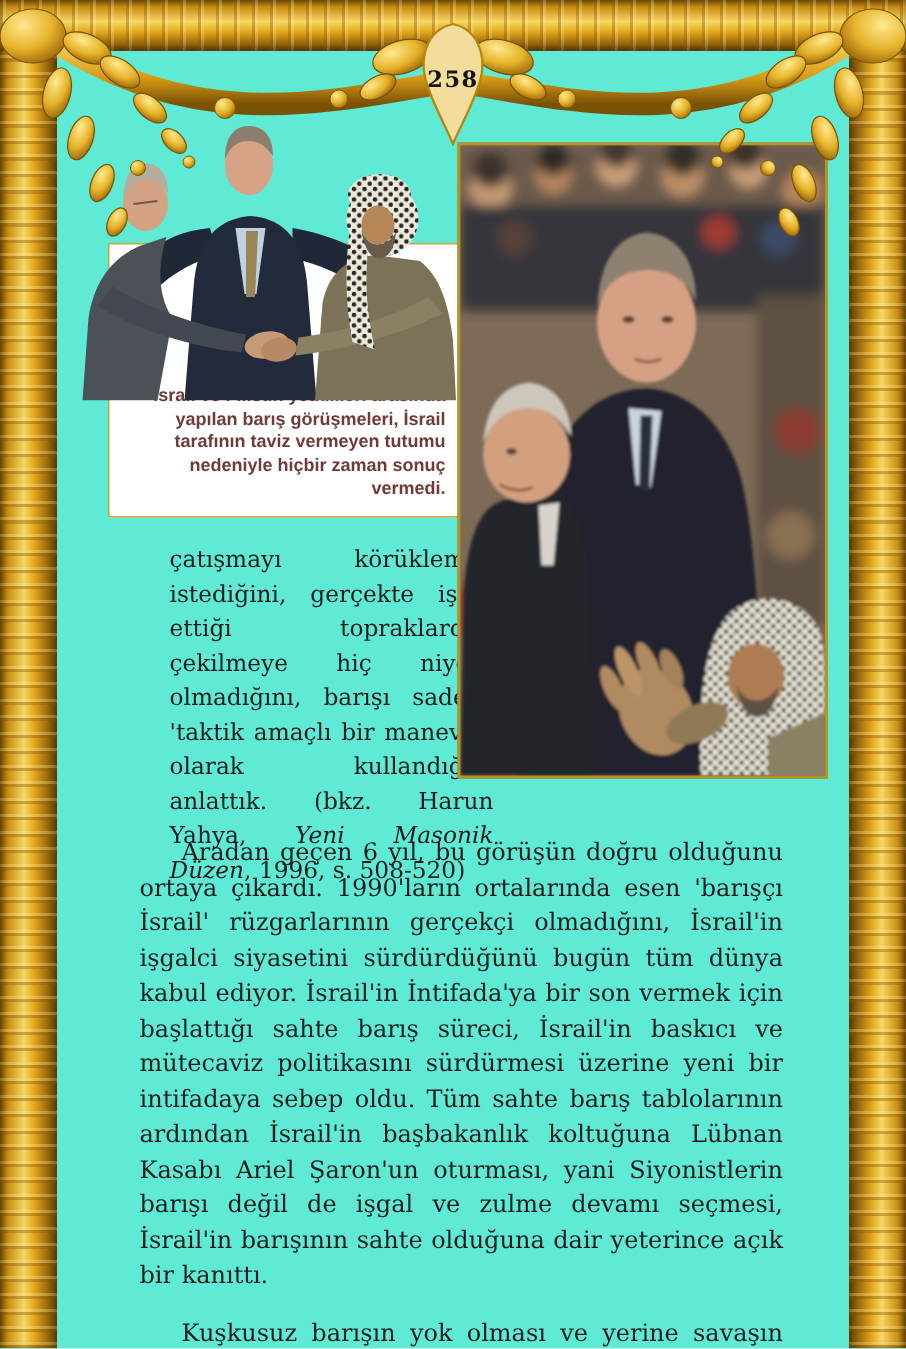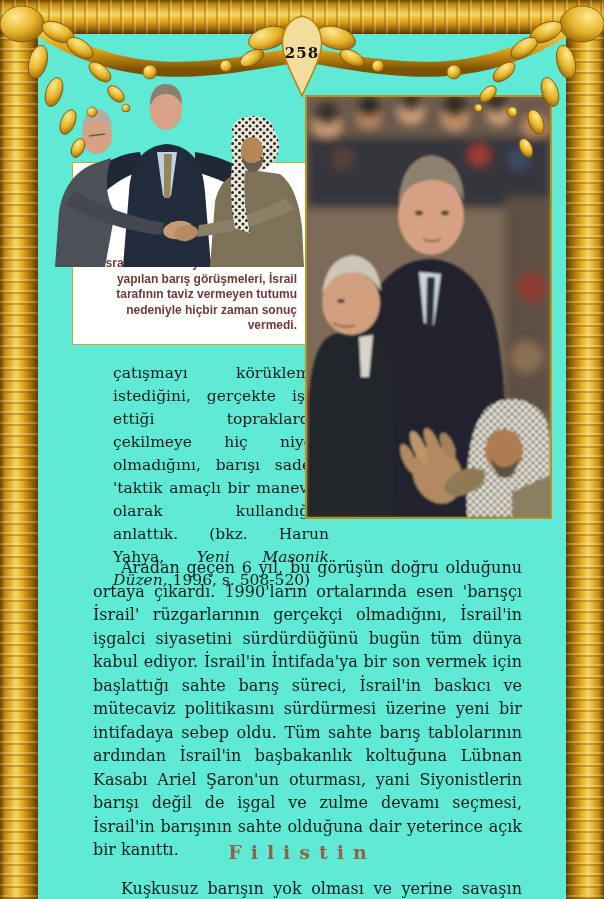--- a/index.html
+++ b/index.html
@@ -253,15 +253,14 @@
 
   <div class="col-text">
     <span>çatışmayı körüklemek istediğini, gerçekte işgal ettiği topraklardan çekilmeye hiç niyetli olmadığını, barışı sadece 'taktik amaçlı bir manevra' olarak kullandığını anlattık. (bkz. Harun Yahya, </span><i>Yeni Masonik Düzen</i><span>, 1996, s. 508-520)</span>
   </div>
 
   <div class="main-text">
     <p>Aradan geçen 6 yıl, bu görüşün doğru olduğunu ortaya çıkardı. 1990'ların ortalarında esen 'barışçı İsrail' rüzgarlarının gerçekçi olmadığını, İsrail'in işgalci siyasetini sürdürdüğünü bugün tüm dünya kabul ediyor. İsrail'in İntifada'ya bir son vermek için başlattığı sahte barış süreci, İsrail'in baskıcı ve mütecaviz politikasını sürdürmesi üzerine yeni bir intifadaya sebep oldu. Tüm sahte barış tablolarının ardından İsrail'in başbakanlık koltuğuna Lübnan Kasabı Ariel Şaron'un oturması, yani Siyonistlerin barışı değil de işgal ve zulme devamı seçmesi, İsrail'in barışının sahte olduğuna dair yeterince açık bir kanıttı.</p>
     <p>Kuşkusuz barışın yok olması ve yerine savaşın yeniden gelmesi sevindirici bir durum değildir. Dilediğimiz elbette Ortadoğu'da barış ve huzurun sağlanmasıdır. Ancak bu barışın adil bir barış olması ge-</p>
   </div>
 
-  <div class="footer-title">Filistin</div>
 
 </div>
 
 </body></html>

